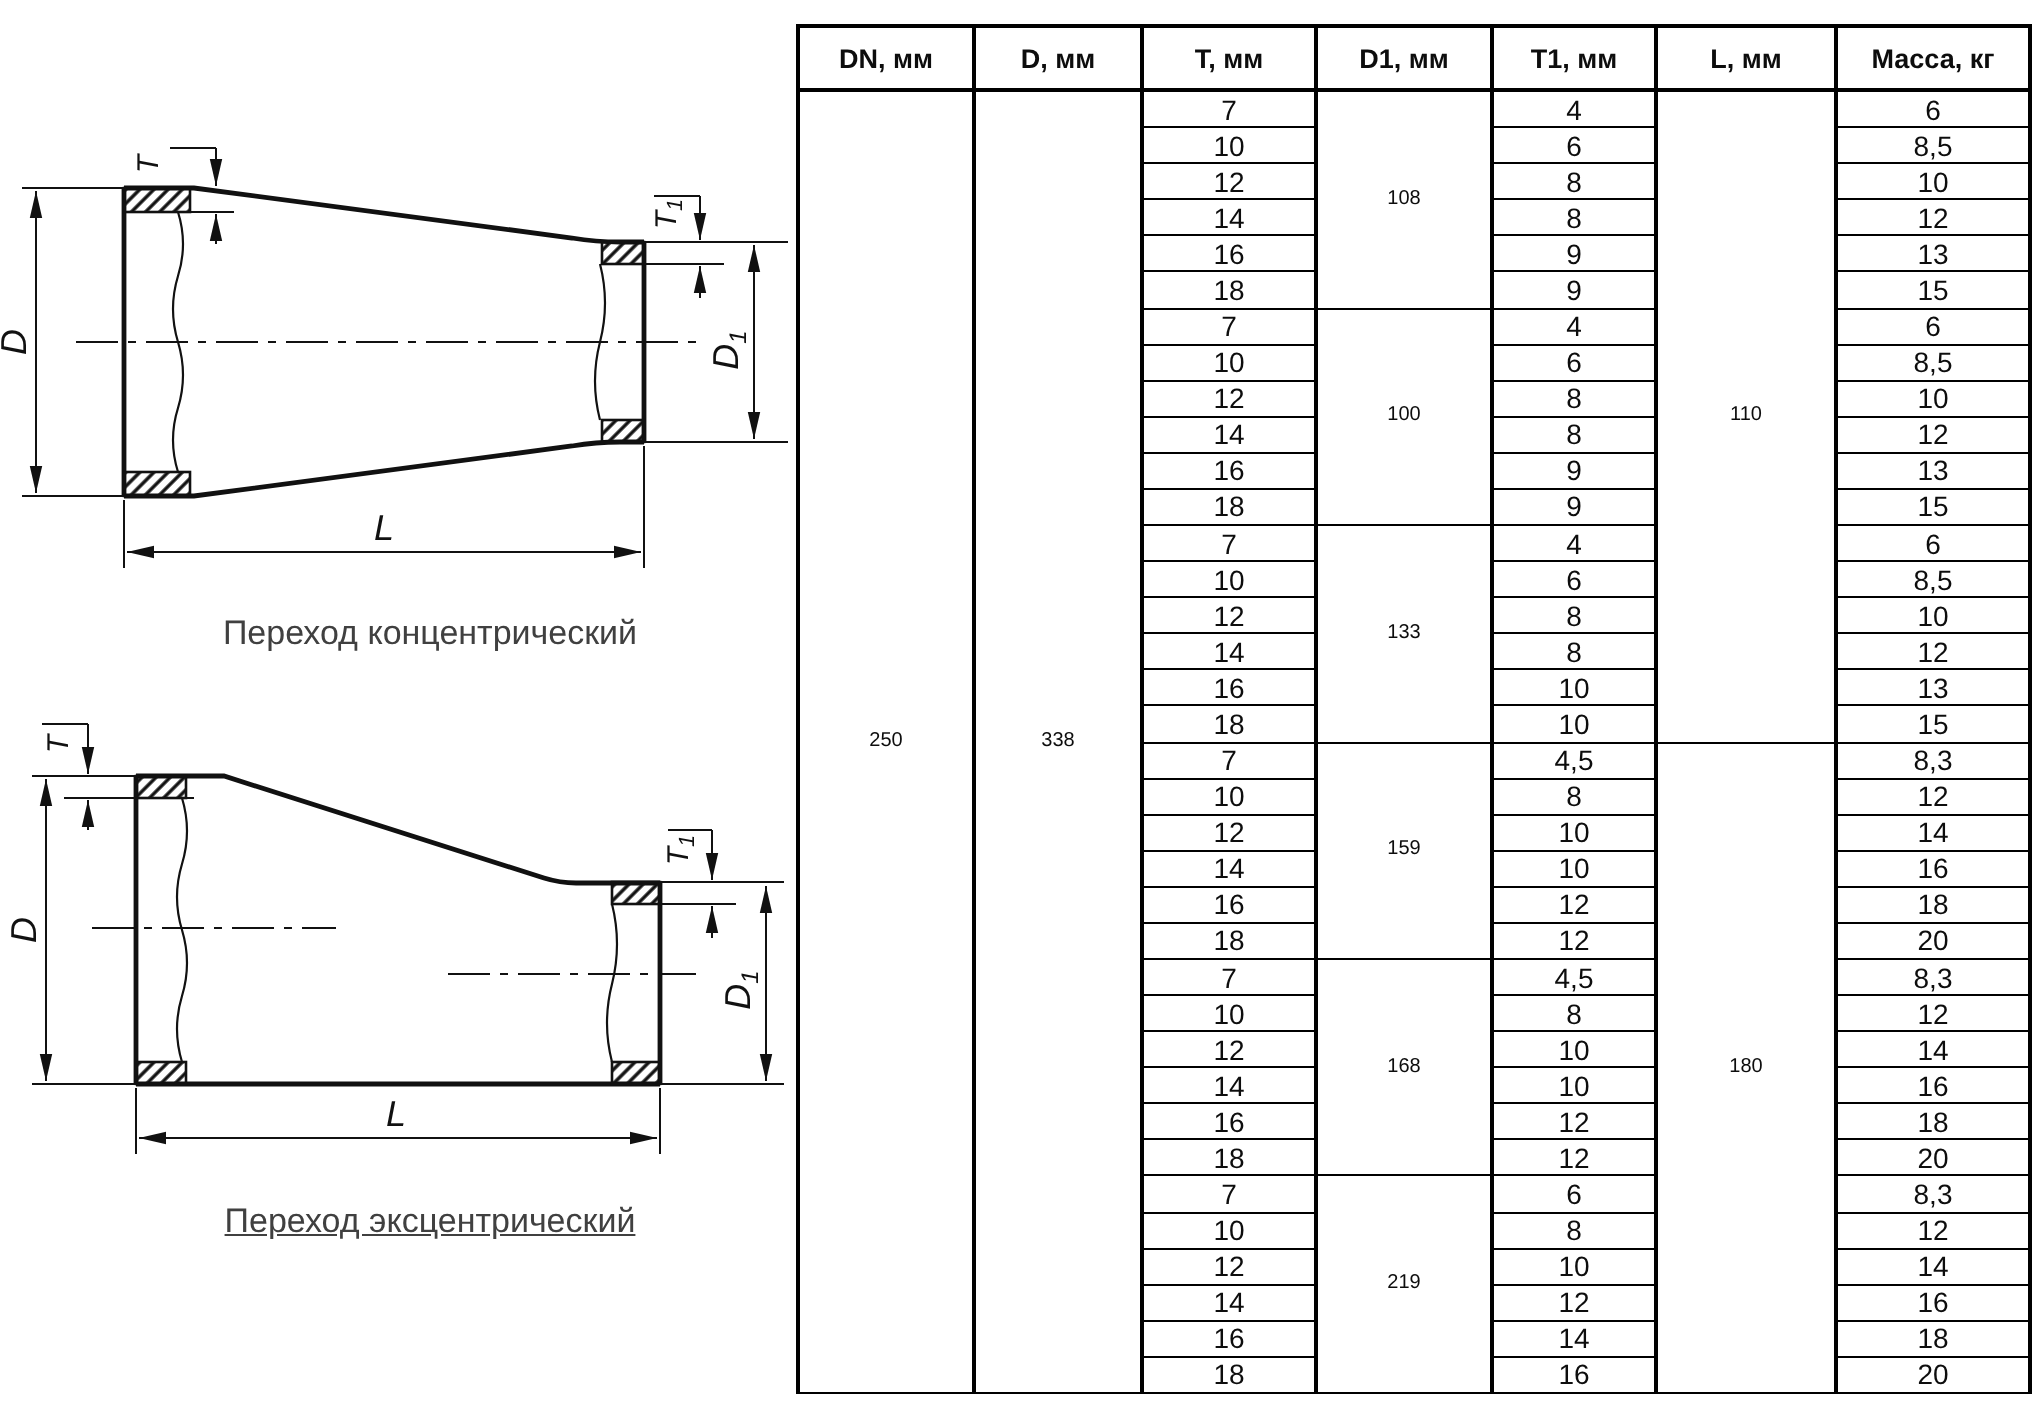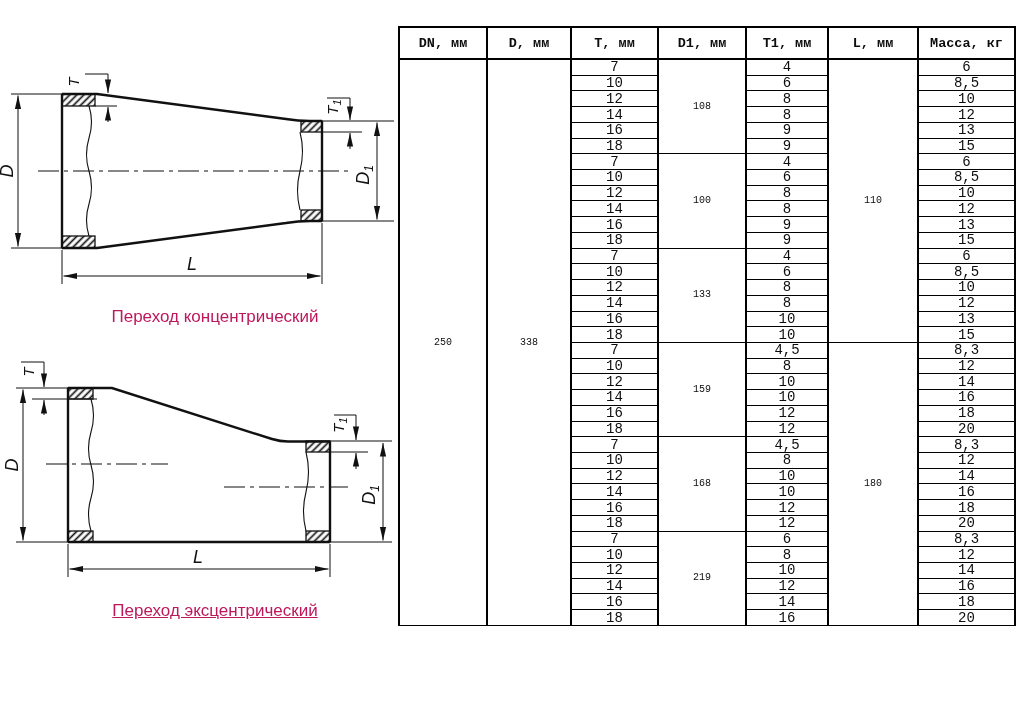--- a/index.html
+++ b/index.html
@@ -1,23 +1,23 @@
 <!DOCTYPE html>
 <html><head>
 <meta charset="utf-8">
 <style>
   html,body{margin:0;padding:0;background:#ffffff;}
   .stage{position:relative;width:1016px;height:701px;background:#fff;overflow:hidden;
          font-family:"Liberation Sans",sans-serif;color:#111;}
   .draw{position:absolute;}
-  .caption{position:absolute;font-size:17px;color:#be185d;text-align:center;
+  .caption{position:absolute;font-size:17px;color:#404040;text-align:center;
            font-family:"Liberation Sans",sans-serif;}
-  .dim-table{position:absolute;left:398px;top:26px;width:617px;height:600px;
+  .dim-table{position:absolute;left:398px;top:12px;width:617px;height:685px;
              border-collapse:collapse;table-layout:fixed;
-             font-family:Liberation Mono, monospace;}
+             font-family:Liberation Sans, sans-serif;}
   .dim-table th{border:2px solid #000;font-size:13.5px;font-weight:bold;
                 padding:0;text-align:center;vertical-align:middle;height:30px;color:#0d0d0d;}
   .dim-table td{border-top:1px solid #000;border-bottom:1px solid #000;
                 border-left:2px solid #000;border-right:2px solid #000;
                 font-size:14px;line-height:1;padding:0;text-align:center;
                 vertical-align:middle;color:#0d0d0d;}
   .dim-table td.merged{font-size:10px;}
   svg text{fill:#111;}
 </style>
 </head>

